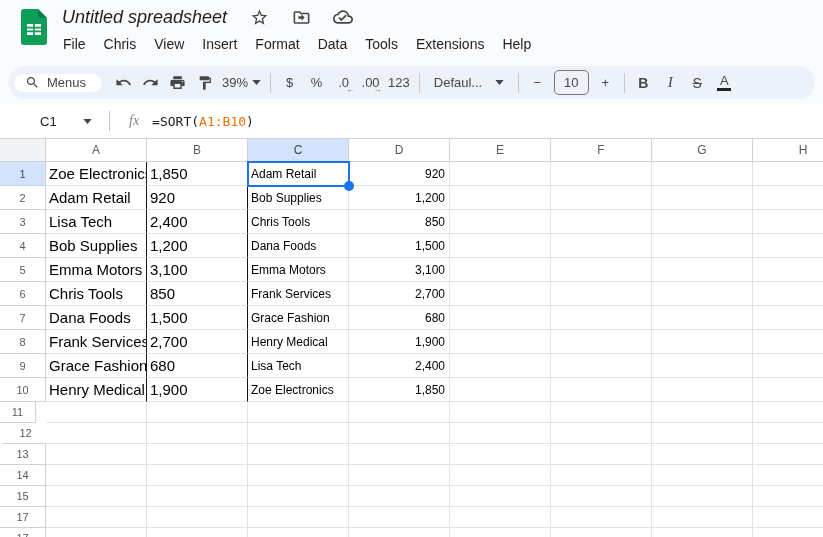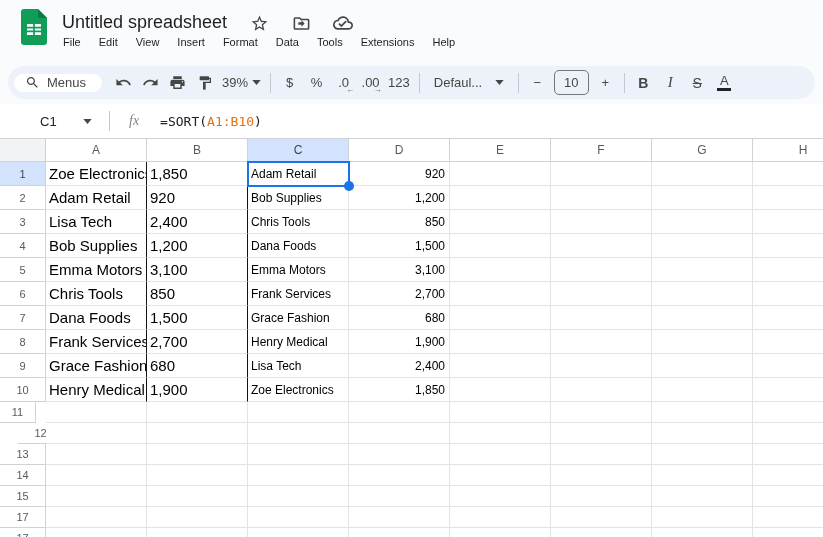--- a/index.html
+++ b/index.html
@@ -4,26 +4,26 @@
 <style>
   * { margin:0; padding:0; box-sizing:border-box; }
   html,body { width:823px; height:537px; overflow:hidden; background:#fff;
               font-family:"Liberation Sans", sans-serif; }
   body { position:relative; }
 
   
   .topbar { position:absolute; top:0; left:0; width:823px; height:56px; background:#f9fbfd; }
   .logo { position:absolute; left:21px; top:9px; }
   .title-area { position:absolute; left:62px; top:7px; }
-  .title-row { display:flex; align-items:flex-end; gap:22px; height:26px; }
+  .title-row { display:flex; align-items:flex-start; gap:22px; height:26px;font-style:italic; }
   .doc-title { font-size:18px; color:#1f1f1f; white-space:nowrap; }
   .tb-ic { width:20px; height:20px; display:flex; align-items:center; justify-content:center; }
   .tb-ic svg { fill:#444746; }
   .menu-row { display:flex; margin-left:-8px; margin-top:1px; }
-  .menu-item { font-size:11px; color:#1f1f1f; padding:2px 9px; border-radius:6px; cursor:default; }
+  .menu-item { font-size:14px; color:#1f1f1f; padding:2px 9px; border-radius:6px; cursor:default; }
 
   
   .toolbar-band { position:absolute; top:56px; left:0; width:823px; height:48px; background:#f9fbfd; }
   .toolbar { position:absolute; top:10px; left:8px; width:807px; height:33px; background:#edf2fa;
              border-radius:17px; display:flex; align-items:center; padding:0 4px 0 6px; }
   .menus-pill { background:#fff; border-radius:14px; height:18px; display:flex; align-items:center;
                 gap:7px; padding:0 16px 0 11px; margin-right:8px; }
   .menus-pill span { font-size:13px; color:#444746; }
   .tbtn { min-width:27px; height:27px; display:flex; align-items:center; justify-content:center;
           color:#444746; font-size:13px; border-radius:6px; gap:4px; padding:0 4px; }
@@ -42,21 +42,21 @@
   .s-btn { text-decoration:line-through; font-size:14px; }
   .a-btn { flex-direction:column; gap:1px; line-height:12px; font-size:13px; }
   .a-bar { width:14px; height:3px; background:#202124; }
 
   
   .formula-bar { position:absolute; top:104px; left:0; width:823px; height:34px; background:#fff;
                  display:flex; align-items:center; }
   .name-box { width:104px; display:flex; align-items:center; justify-content:space-between;
               padding-left:40px; padding-right:12px; font-size:13px; color:#202124; }
   .fx { font-family:"Liberation Serif", serif; font-style:italic; font-size:14px; color:#80868b; margin:0 13px 0 14px; }
-  .formula { font-family:"DejaVu Sans Mono","Liberation Mono", monospace; font-size:13px; color:#202124;margin-left:8px; }
+  .formula { font-family:"DejaVu Sans Mono","Liberation Mono", monospace; font-size:13px; color:#202124; }
   .range-token { color:var(--range-color,#e8710a); }
 
   
   .grid { position:absolute; top:138px; left:0; width:823px; height:399px; background:#fff; overflow:hidden; }
   .ghead { position:absolute; background:#fff; border-right:1px solid #d0d3d6; border-bottom:1px solid #d0d3d6;
            color:#575b5f; font-size:12px; display:flex; align-items:center; justify-content:center; }
   .ghead.top { border-top:1px solid #d0d3d6; }
   .ghead.corner { background:#f1f3f4; }
   .ghead.sel { background:var(--sel-hdr,#d3e3fd); color:#41454a; }
   .rowhead { font-size:11px; }
@@ -95,21 +95,21 @@
           </svg>
       </div>
       <div class="tb-ic">
         <svg width="20" height="20" viewBox="0 0 24 24">
             <path d="M19.35 10.04C18.67 6.59 15.64 4 12 4 9.11 4 6.6 5.64 5.35 8.04 2.34 8.36 0 10.91 0 14c0 3.31 2.69 6 6 6h13c2.76 0 5-2.24 5-5 0-2.64-2.05-4.78-4.65-4.96zM19 18H6c-2.21 0-4-1.79-4-4s1.79-4 4-4h.71C7.37 7.69 9.48 6 12 6c3.04 0 5.5 2.46 5.5 5.5V12H19c1.66 0 3 1.34 3 3s-1.34 3-3 3zm-9-1l-3.5-3.5 1.41-1.41L10 14.17 15.18 9l1.41 1.41L10 17z"></path>
           </svg>
       </div>
     </div>
     <div class="menu-row">
         <div class="menu-item">File</div>
-        <div class="menu-item">Edit</div>
+        <div class="menu-item">Chris</div>
         <div class="menu-item">View</div>
         <div class="menu-item">Insert</div>
         <div class="menu-item">Format</div>
         <div class="menu-item">Data</div>
         <div class="menu-item">Tools</div>
         <div class="menu-item">Extensions</div>
         <div class="menu-item">Help</div>
       </div>
   </div>
 </div>
@@ -298,21 +298,21 @@
     <div class="gcell " style="left: 753px; top: 240px; width: 101px; height: 24px;"></div>
     <div class="ghead rowhead" style="left: 0px; top: 264px; width: 36px; height: 21px;">11</div>
     <div class="gcell col-A" style="left: 46px; top: 264px; width: 101px; height: 21px;"></div>
     <div class="gcell col-B" style="left: 147px; top: 264px; width: 101px; height: 21px;"></div>
     <div class="gcell col-C" style="left: 248px; top: 264px; width: 101px; height: 21px;"></div>
     <div class="gcell col-D" style="left: 349px; top: 264px; width: 101px; height: 21px;"></div>
     <div class="gcell " style="left: 450px; top: 264px; width: 101px; height: 21px;"></div>
     <div class="gcell " style="left: 551px; top: 264px; width: 101px; height: 21px;"></div>
     <div class="gcell " style="left: 652px; top: 264px; width: 101px; height: 21px;"></div>
     <div class="gcell " style="left: 753px; top: 264px; width: 101px; height: 21px;"></div>
-    <div class="ghead rowhead" style="left: 18px; top: 285px; width: 46px; height: 21px;">12</div>
+    <div class="ghead rowhead" style="left: 3px; top: 285px; width: 46px; height: 21px;">12</div>
     <div class="gcell col-A" style="left: 46px; top: 285px; width: 101px; height: 21px;"></div>
     <div class="gcell col-B" style="left: 147px; top: 285px; width: 101px; height: 21px;"></div>
     <div class="gcell col-C" style="left: 248px; top: 285px; width: 101px; height: 21px;"></div>
     <div class="gcell col-D" style="left: 349px; top: 285px; width: 101px; height: 21px;"></div>
     <div class="gcell " style="left: 450px; top: 285px; width: 101px; height: 21px;"></div>
     <div class="gcell " style="left: 551px; top: 285px; width: 101px; height: 21px;"></div>
     <div class="gcell " style="left: 652px; top: 285px; width: 101px; height: 21px;"></div>
     <div class="gcell " style="left: 753px; top: 285px; width: 101px; height: 21px;"></div>
     <div class="ghead rowhead" style="left: 0px; top: 306px; width: 46px; height: 21px;">13</div>
     <div class="gcell col-A" style="left: 46px; top: 306px; width: 101px; height: 21px;"></div>

